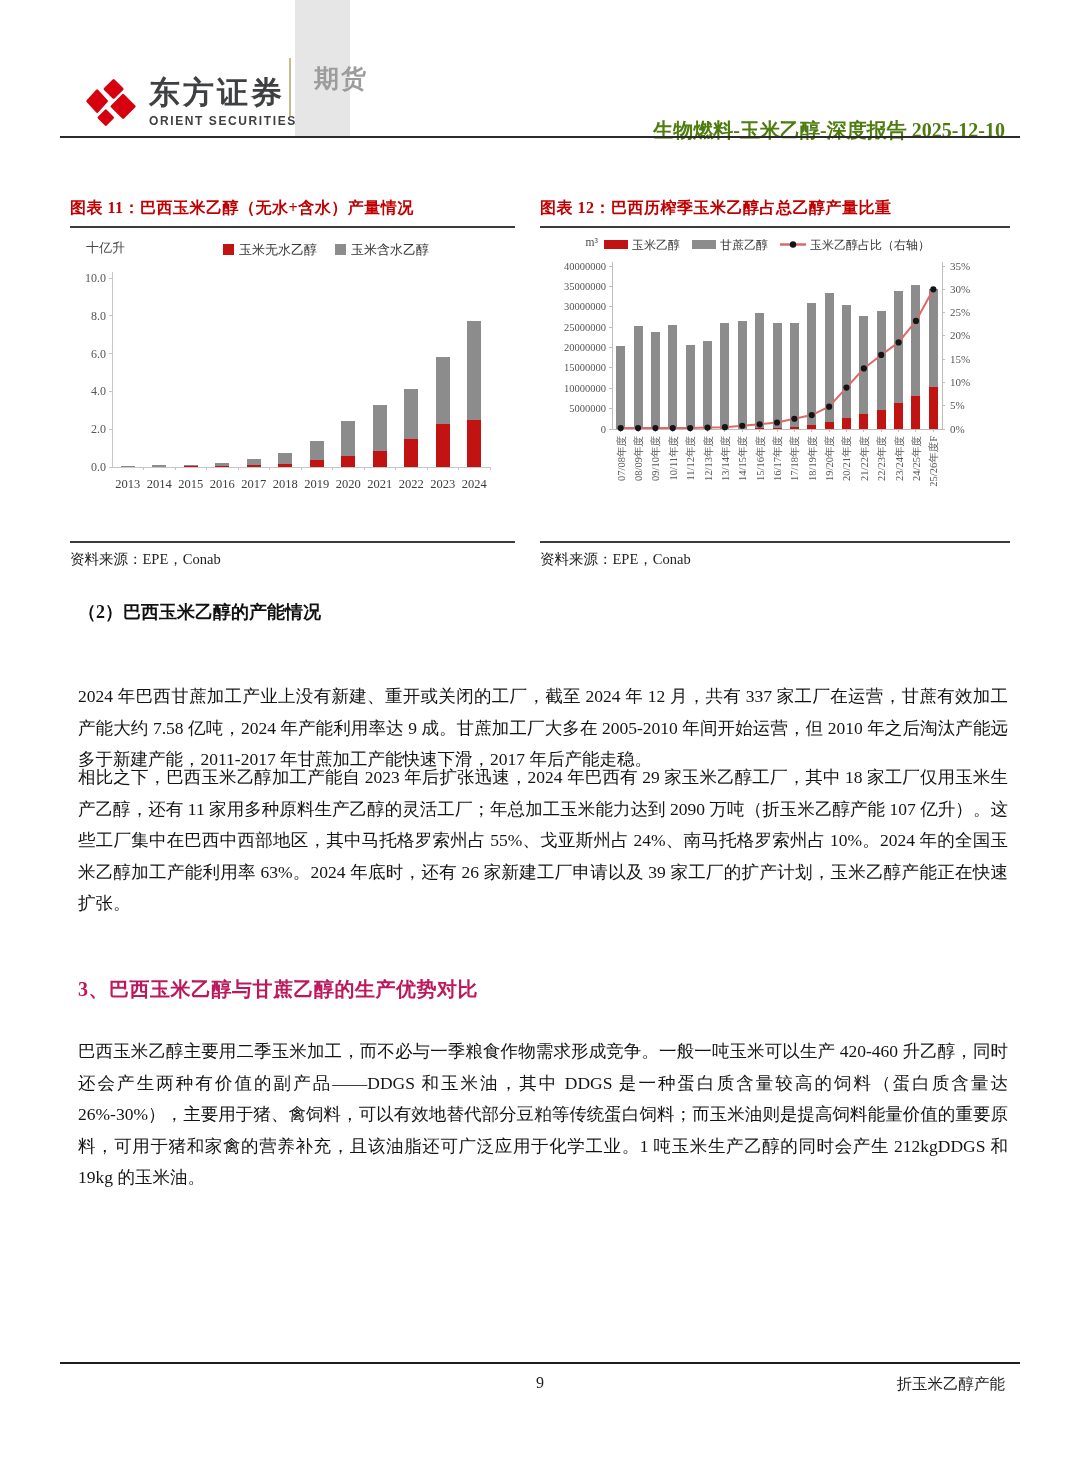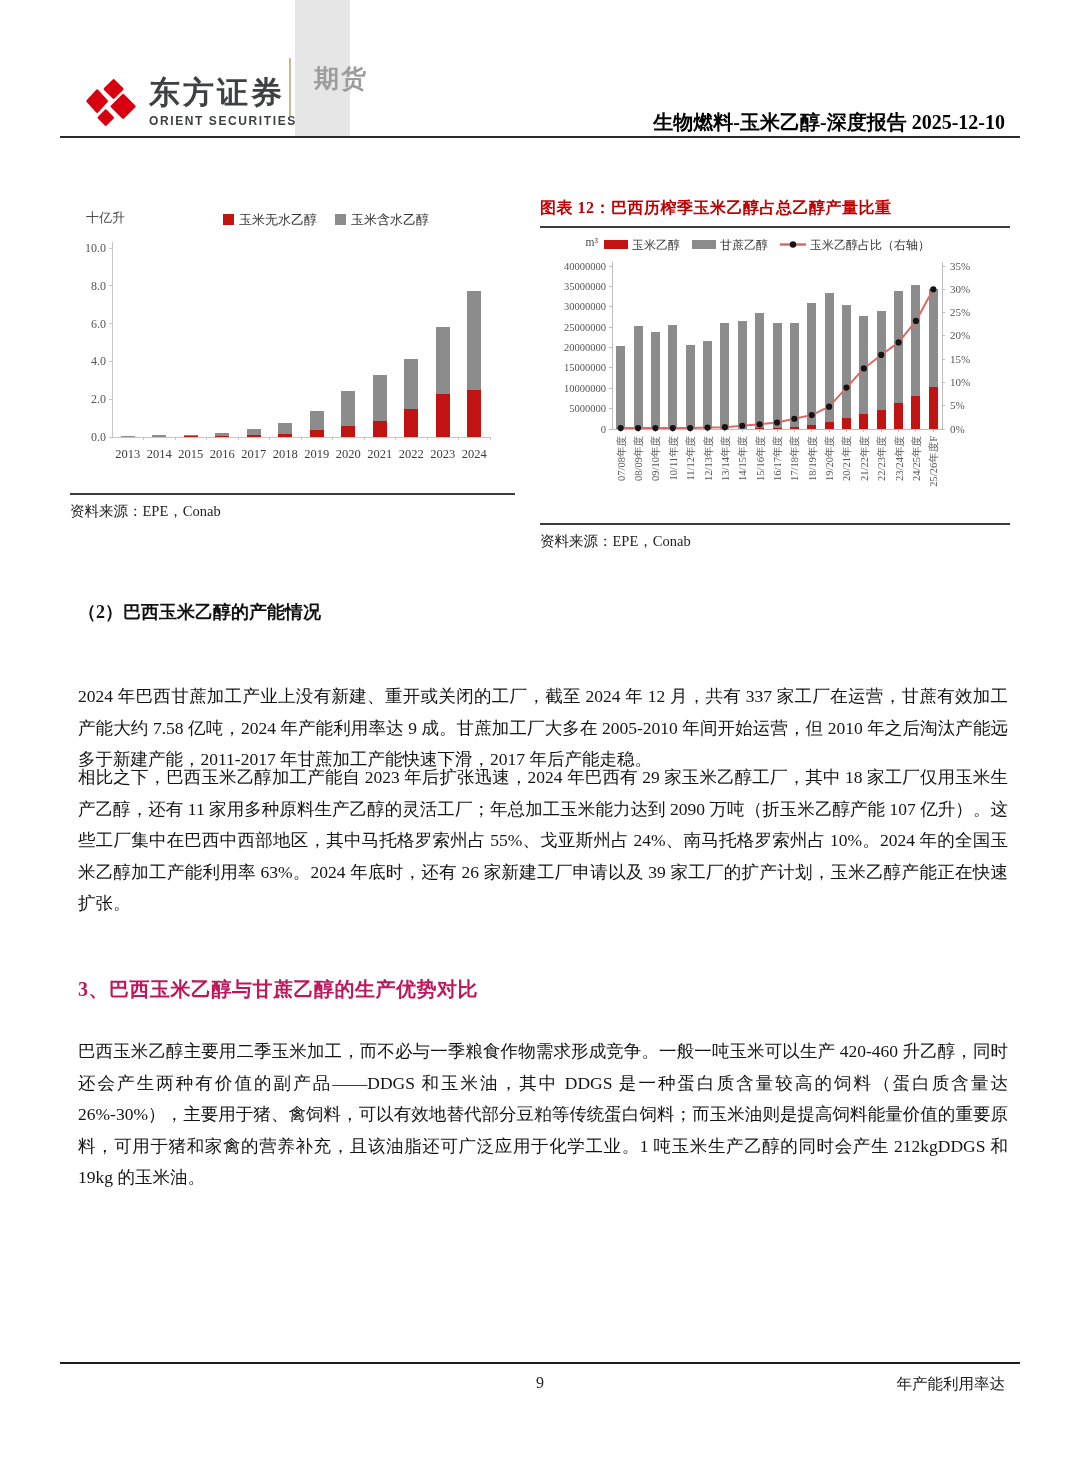--- a/index.html
+++ b/index.html
@@ -12,30 +12,30 @@
   
   .band { position:absolute; left:295px; top:0; width:55px; height:137px; background:#e6e6e6; }
   .logo-wrap { position:absolute; left:85px; top:50px; display:flex; align-items:center;margin-top:24px; }
   .logo-icon { width:52px; height:56px; }
   .logo-text { margin-left:12px; font-family:"Liberation Sans","DejaVu Sans",sans-serif; }
   .logo-cn { font-size:31px; font-weight:bold; color:#3f4042; letter-spacing:3px; line-height:1.1; }
   .logo-en { font-size:12px; font-weight:bold; color:#3f4042; letter-spacing:1.6px; margin-top:3px; }
   .logo-sep { position:absolute; left:289px; top:58px; width:2px; height:58px; background:#c9ba8e; }
   .band-tab { position:absolute; left:314px; top:62px; font-family:"Liberation Sans","DejaVu Sans",sans-serif;
     font-size:25px; font-weight:bold; color:#9c9c9c; letter-spacing:2px; }
-  .report-title { position:absolute; right:75px; top:109px; font-size:20px; font-weight:bold; color:#000000; }
+  .report-title { position:absolute; right:75px; top:117px; font-size:20px; font-weight:bold; color:#4d7c0f; }
   .header-rule { position:absolute; left:60px; top:136px; width:960px; height:2px; background:#2b2b2b; }
   
   .figure { position:absolute; top:198px; }
   .figure.f11 { left:70px;  width:445px; }
   .figure.f12 { left:540px; width:470px; }
   .fig-title { font-size:16px; font-weight:bold; color:#c00000; padding-bottom:7px;
     border-bottom:2px solid #3c3c3c; letter-spacing:0.5px; }
   .fig-chart { margin-top:4px; }
-  .fig-source { border-top:2px solid #3c3c3c; margin-top:2px; padding-top:7px; font-size:14.5px; color:#222; }
+  .fig-source { border-top:2px solid #3c3c3c; margin-top:20px; padding-top:7px; font-size:14.5px; color:#222; }
   
   .sec-h2 { position:absolute; left:78px; top:600px; width:930px; font-size:18px; font-weight:bold; color:#111; }
   .para { position:absolute; left:78px; width:930px; font-size:17.5px; line-height:1.8; text-align:justify; color:#141414; }
   .p1 { top:645px;margin-top:36px; }
   .p2 { top:762px; }
   .p3 { top:1036px; }
   .sec-h3 { position:absolute; left:78px; top:976px; width:930px; font-size:20px; font-weight:bold; color:#be185d; letter-spacing:0.5px; }
   
   .footer-rule { position:absolute; left:60px; top:1362px; width:960px; height:2px; background:#1d1d1d; }
   .page-num { position:absolute; left:0; top:1374px; width:100%; text-align:center; font-size:16px; color:#222; }
@@ -59,20 +59,21 @@
     <div class="logo-cn">东方证券</div>
     <div class="logo-en">ORIENT SECURITIES</div>
   </div>
 </div>
 <div class="logo-sep"></div>
 <div class="band-tab">期货</div>
 <div class="report-title">生物燃料-玉米乙醇-深度报告 2025-12-10</div>
 <div class="header-rule"></div>
 
 <div class="figure f11">
+  <div class="fig-title">图表 11：巴西玉米乙醇（无水+含水）产量情况</div>
   <div class="fig-chart">
     <svg id="chart11" width="445" height="285" viewBox="0 0 445 285">
         <line x1="42" y1="40" x2="42" y2="235" stroke="#c6c6c6" stroke-width="1" shape-rendering="crispEdges"></line>
         <line x1="42" y1="235" x2="420" y2="235" stroke="#c6c6c6" stroke-width="1" shape-rendering="crispEdges"></line>
         <line x1="39" y1="235" x2="42" y2="235" stroke="#c6c6c6" shape-rendering="crispEdges"></line>
         <text x="36" y="239" fill="#555" font-size="12" text-anchor="end">0.0</text>
         <line x1="39" y1="197.2" x2="42" y2="197.2" stroke="#c6c6c6" shape-rendering="crispEdges"></line>
         <text x="36" y="201.2" fill="#555" font-size="12" text-anchor="end">2.0</text>
         <line x1="39" y1="159.39999999999998" x2="42" y2="159.39999999999998" stroke="#c6c6c6" shape-rendering="crispEdges"></line>
         <text x="36" y="163.39999999999998" fill="#555" font-size="12" text-anchor="end">4.0</text>
@@ -288,13 +289,13 @@
 </div>
 
 <div class="sec-h2">（2）巴西玉米乙醇的产能情况</div>
 <div class="para p1">2024 年巴西甘蔗加工产业上没有新建、重开或关闭的工厂，截至 2024 年 12 月，共有 337 家工厂在运营，甘蔗有效加工产能大约 7.58 亿吨，2024 年产能利用率达 9 成。甘蔗加工厂大多在 2005-2010 年间开始运营，但 2010 年之后淘汰产能远多于新建产能，2011-2017 年甘蔗加工产能快速下滑，2017 年后产能走稳。</div>
 <div class="para p2">相比之下，巴西玉米乙醇加工产能自 2023 年后扩张迅速，2024 年巴西有 29 家玉米乙醇工厂，其中 18 家工厂仅用玉米生产乙醇，还有 11 家用多种原料生产乙醇的灵活工厂；年总加工玉米能力达到 2090 万吨（折玉米乙醇产能 107 亿升）。这些工厂集中在巴西中西部地区，其中马托格罗索州占 55%、戈亚斯州占 24%、南马托格罗索州占 10%。2024 年的全国玉米乙醇加工产能利用率 63%。2024 年底时，还有 26 家新建工厂申请以及 39 家工厂的扩产计划，玉米乙醇产能正在快速扩张。</div>
 <div class="sec-h3">3、巴西玉米乙醇与甘蔗乙醇的生产优势对比</div>
 <div class="para p3">巴西玉米乙醇主要用二季玉米加工，而不必与一季粮食作物需求形成竞争。一般一吨玉米可以生产 420-460 升乙醇，同时还会产生两种有价值的副产品——DDGS 和玉米油，其中 DDGS 是一种蛋白质含量较高的饲料（蛋白质含量达 26%-30%），主要用于猪、禽饲料，可以有效地替代部分豆粕等传统蛋白饲料；而玉米油则是提高饲料能量价值的重要原料，可用于猪和家禽的营养补充，且该油脂还可广泛应用于化学工业。1 吨玉米生产乙醇的同时会产生 212kgDDGS 和 19kg 的玉米油。</div>
 
 <div class="footer-rule"></div>
 <div class="page-num">9</div>
-<div class="footer-label">年产能利用率达</div>
+<div class="footer-label">折玉米乙醇产能</div>
 
 </body></html>

